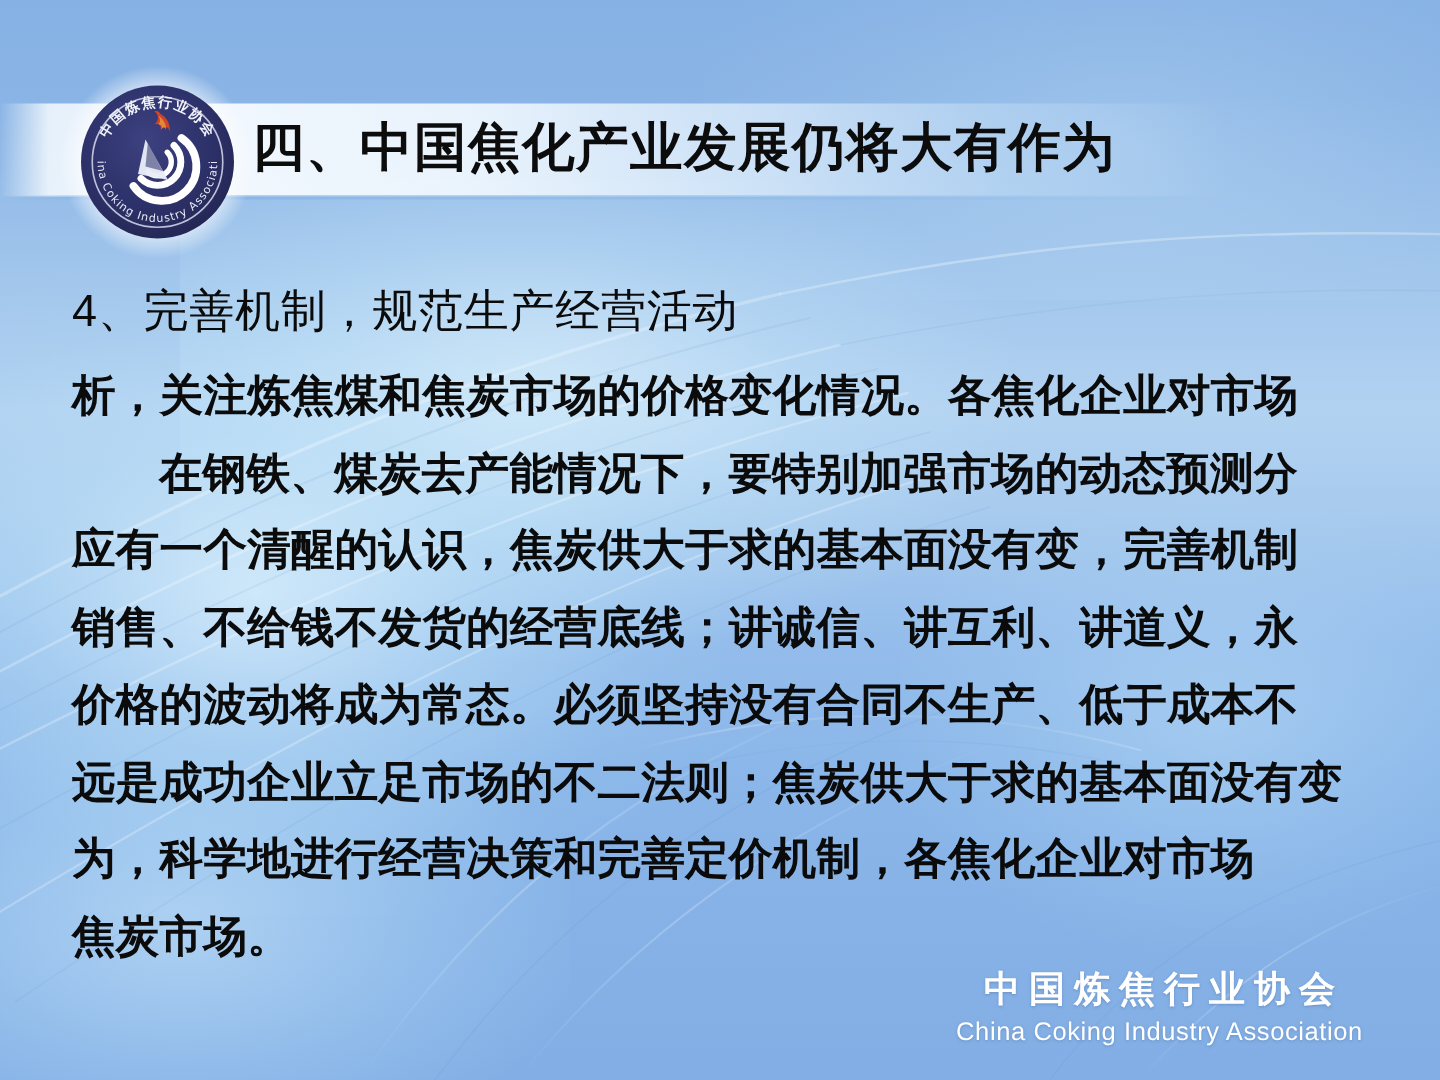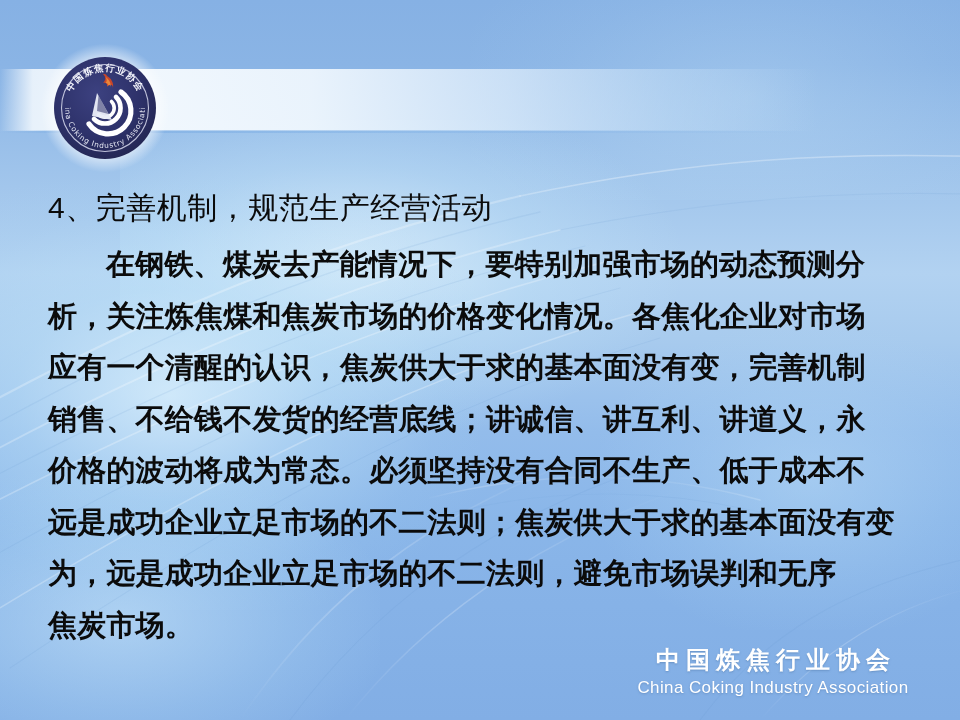--- a/index.html
+++ b/index.html
@@ -303,31 +303,32 @@
         <path d="M 63 41 A 15.5 15.5 0 1 1 41 63" fill="none" stroke="#ffffff" stroke-width="4.6" stroke-linecap="round"></path>
         <path d="M 58.5 45.5 A 8.6 8.6 0 1 1 45.5 58.5" fill="none" stroke="#ffffff" stroke-width="3.6" stroke-linecap="round"></path>
         <path d="M 44 37 L 59 64 L 39 60 Z" fill="#e9ecf7" opacity="0.96"></path>
         <path d="M 45.5 39.5 L 55.5 58 L 44 55 Z" fill="#2d3169" opacity="0.55"></path>
         <path d="M 50 18 c 4 4 2 7 0 9 c 3 -1 5 1 4 4 c 2 -3 6 -3 6 1 c 1 -5 -2 -10 -6 -12 c -1 -2 -2 -2 -4 -2 z" fill="#c9462a"></path>
         <path d="M 52.5 21 c 2 3 1 5 0 6 c 2 0 3 1 2 3 c 2 -2 3 -1 3 1 c 1 -4 -2 -8 -5 -10 z" fill="#e8853a"></path>
       </g>
     </svg>
   </div>
 
+  <div class="title-text">四、中国焦化产业发展仍将大有作为</div>
 
   <div class="body-text">
     <div class="heading-line">4、完善机制，规范生产经营活动</div>
     <div class="para">
+      <div class="para-line">析，关注炼焦煤和焦炭市场的价格变化情况。各焦化企业对市场</div>
       <div class="para-line indent">在钢铁、煤炭去产能情况下，要特别加强市场的动态预测分</div>
-      <div class="para-line">析，关注炼焦煤和焦炭市场的价格变化情况。各焦化企业对市场</div>
       <div class="para-line">应有一个清醒的认识，焦炭供大于求的基本面没有变，完善机制</div>
       <div class="para-line">销售、不给钱不发货的经营底线；讲诚信、讲互利、讲道义，永</div>
       <div class="para-line">价格的波动将成为常态。必须坚持没有合同不生产、低于成本不</div>
       <div class="para-line">远是成功企业立足市场的不二法则；焦炭供大于求的基本面没有变</div>
-      <div class="para-line">为，远是成功企业立足市场的不二法则，避免市场误判和无序</div>
+      <div class="para-line">为，科学地进行经营决策和完善定价机制，各焦化企业对市场</div>
       <div class="para-line">焦炭市场。</div>
     </div>
   </div>
 
   <div class="footer">
     <div class="footer-cn">中国炼焦行业协会</div>
     <div class="footer-en">China Coking Industry Association</div>
   </div>
 
 </div>

